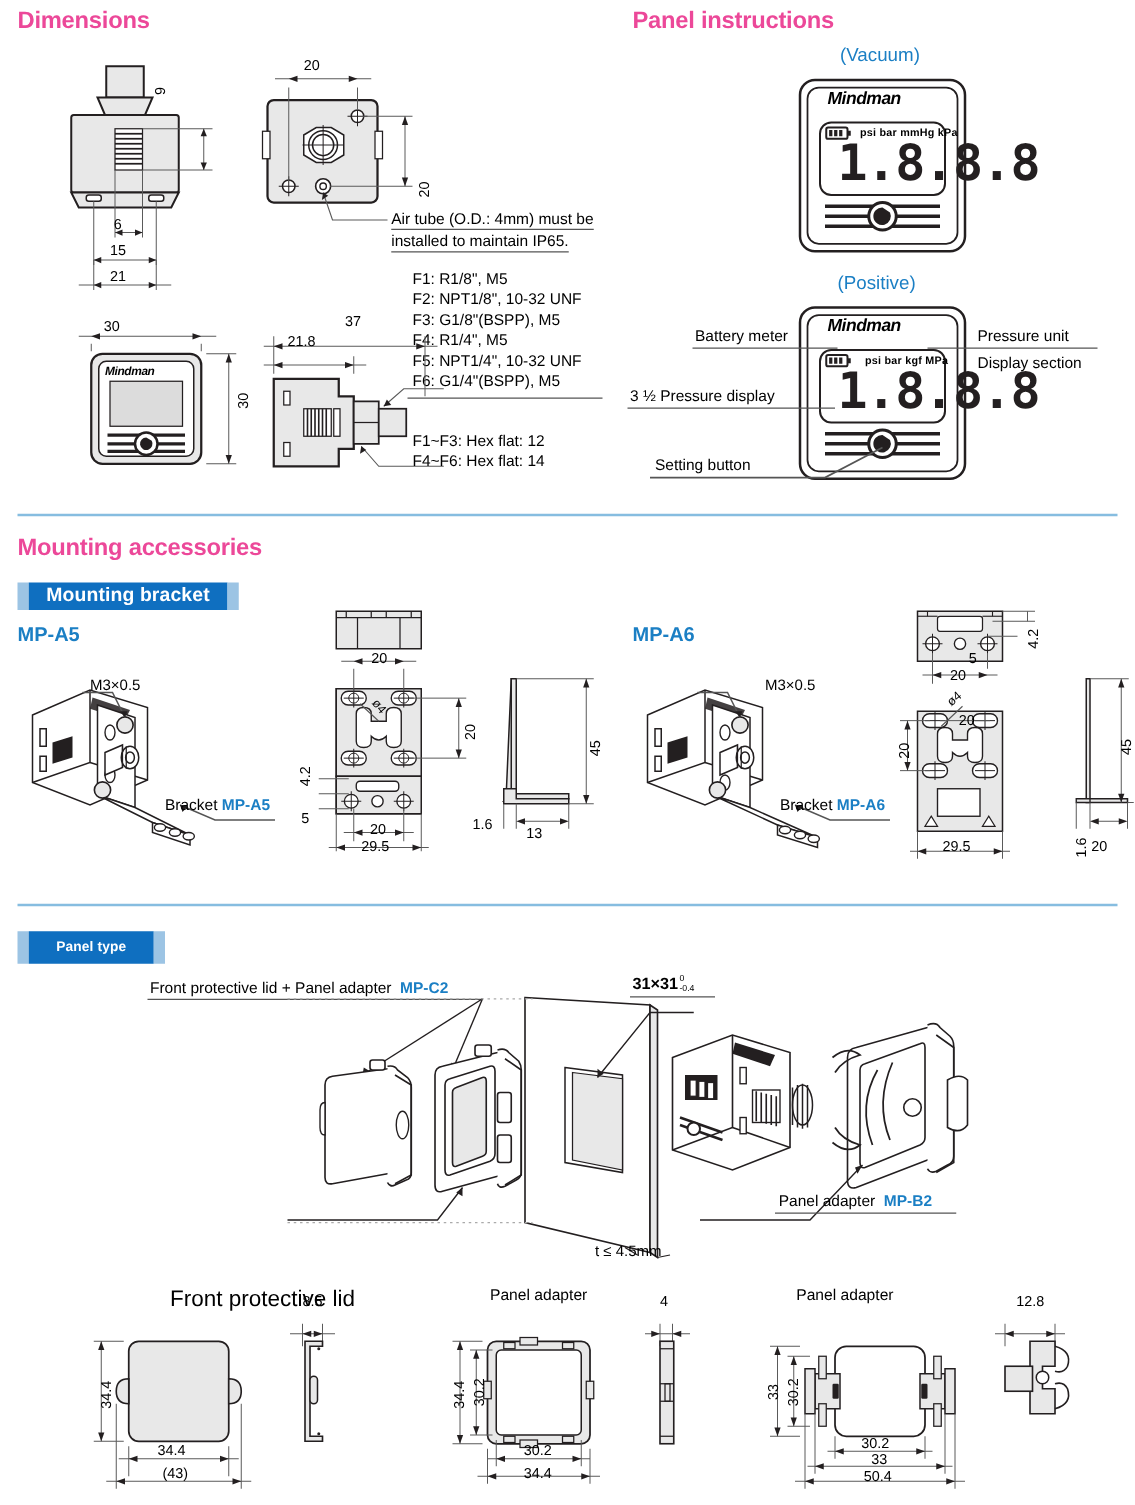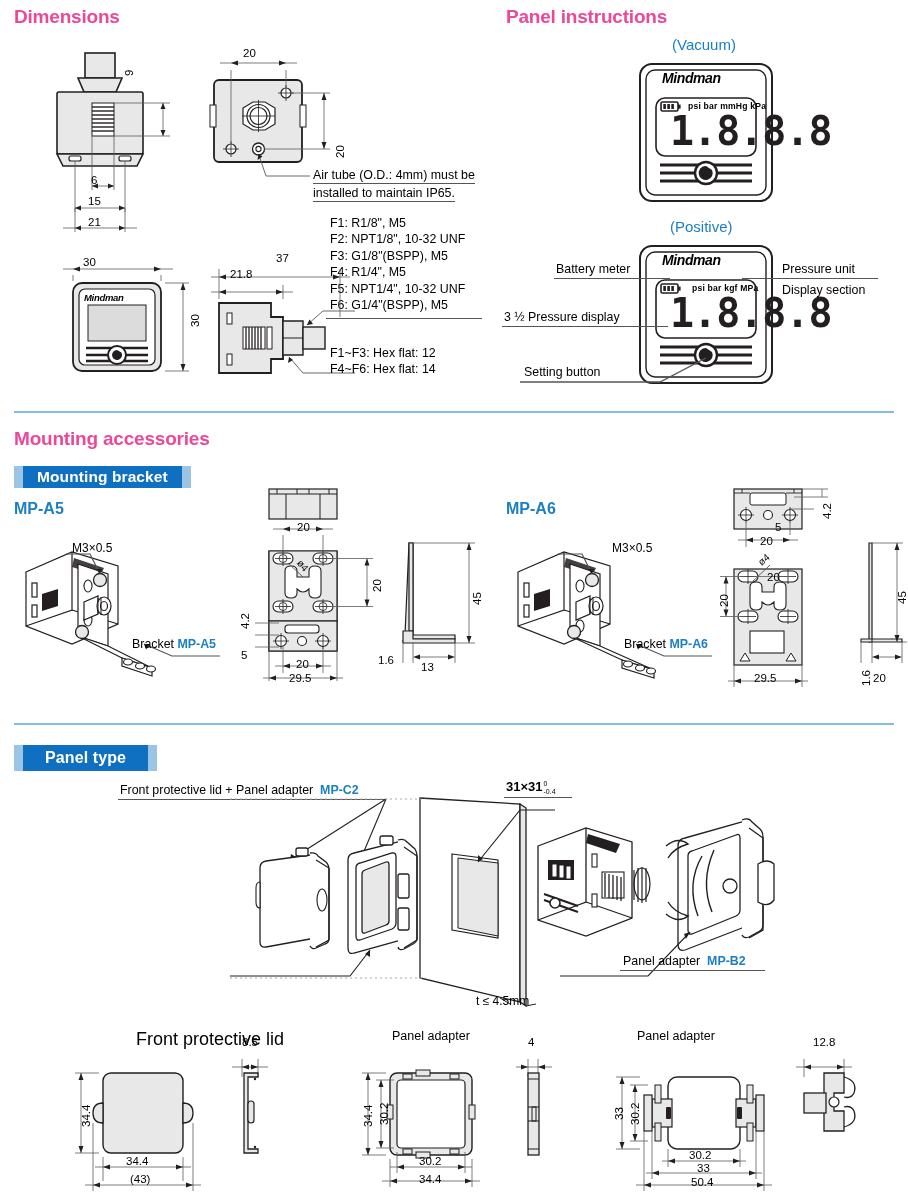--- a/index.html
+++ b/index.html
@@ -609,21 +609,21 @@
   <path d="M47,122 l-7,-2.5 v5 z" fill="#231f20"></path>
 </svg>
 <div class="abs dimv" style="left:896px;top:604px;">45</div>
 <div class="abs dimv" style="left:860px;top:686px;">1.6</div>
 <div class="abs dim" style="left:873px;top:672px;">20</div>
 
 <div class="divider" style="top:723px;"></div>
 
 <div class="badge" style="left:14px;top:745px;height:26px;">
   <div class="cap"></div>
-  <div class="body" style="font-size:16px;padding:0 22px;">Panel type</div>
+  <div class="body" style="font-size:11px;padding:0 22px;">Panel type</div>
   <div class="cap"></div>
 </div>
 
 <div class="abs lbl-u" style="left:120px;top:783px;"><span>Front protective lid + Panel adapter</span>&nbsp;&nbsp;<span class="blue-txt">MP-C2</span></div>
 <div class="abs" style="left:118px;top:799px;width:268px;border-bottom:1.6px solid #555;"></div>
 
 <svg class="abs" style="left:230px;top:790px;" width="560" height="225" viewBox="0 0 560 225">
 
   <path d="M156,9 L60,70" fill="none" stroke="#231f20" stroke-width="1.1"></path>
   <path d="M60,70 l1,-6 l5,3 z" fill="#231f20"></path>

